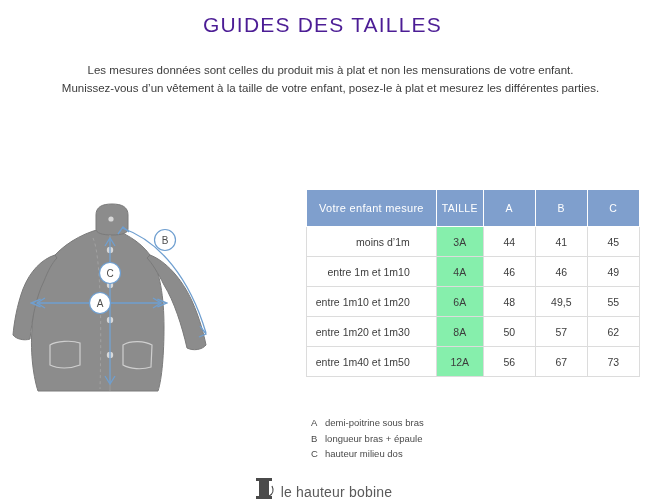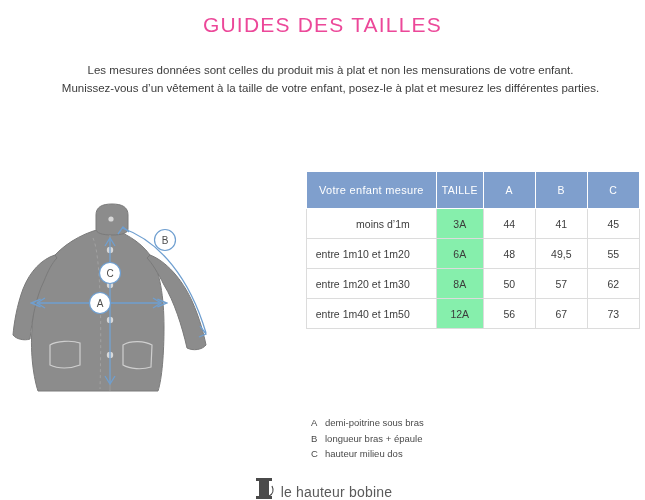--- a/index.html
+++ b/index.html
@@ -17,21 +17,21 @@
   }
   .page {
     position: relative;
     width: 645px;
     height: 500px;
   }
   .title {
     text-align: center;
     font-size: 21px;
     letter-spacing: 1.2px;
-    color: #ec4899;
+    color: #4c1d95;
     margin-top: 13px;
   }
   .subtitle {
     text-align: center;
     font-size: 16.5px;
     letter-spacing: 1px;
     color: #5a87c4;
     margin-top: 26px;
   }
   .intro {
@@ -43,21 +43,21 @@
     padding-left: 16px;
   }
   .intro div {
     white-space: nowrap;
   }
 
   
   .table-wrap {
     position: absolute;
     left: 306px;
-    top: 158px;
+    top: 176px;
   }
   table.sizes {
     border-collapse: collapse;
     font-size: 10.5px;
     color: #3c3c3c;
   }
   table.sizes th {
     background: #7f9fcd;
     color: #ffffff;
     font-weight: normal;
@@ -226,20 +226,27 @@
           <th class="head-col">C</th>
         </tr>
       </thead>
       <tbody>
         <tr>
           <td class="label">moins d’1m</td>
           <td class="taille">3A</td>
           <td>44</td>
           <td>41</td>
           <td>45</td>
+        </tr>
+        <tr>
+          <td class="label">entre 1m et 1m10</td>
+          <td class="taille">4A</td>
+          <td>46</td>
+          <td>46</td>
+          <td>49</td>
         </tr>
         <tr>
           <td class="label">entre 1m10 et 1m20</td>
           <td class="taille">6A</td>
           <td>48</td>
           <td>49,5</td>
           <td>55</td>
         </tr>
         <tr>
           <td class="label">entre 1m20 et 1m30</td>

